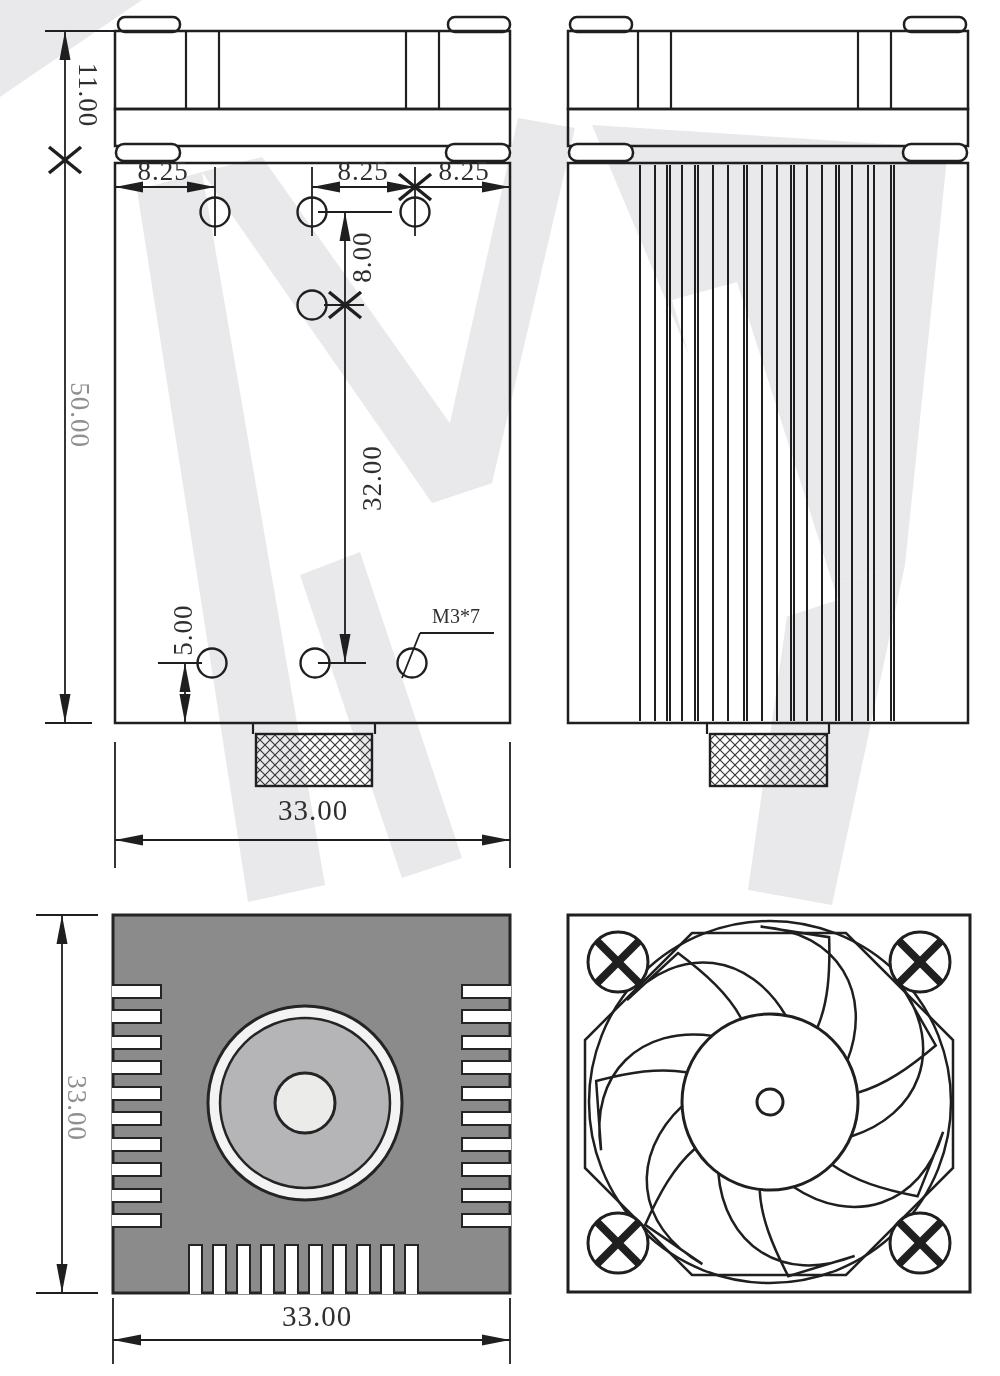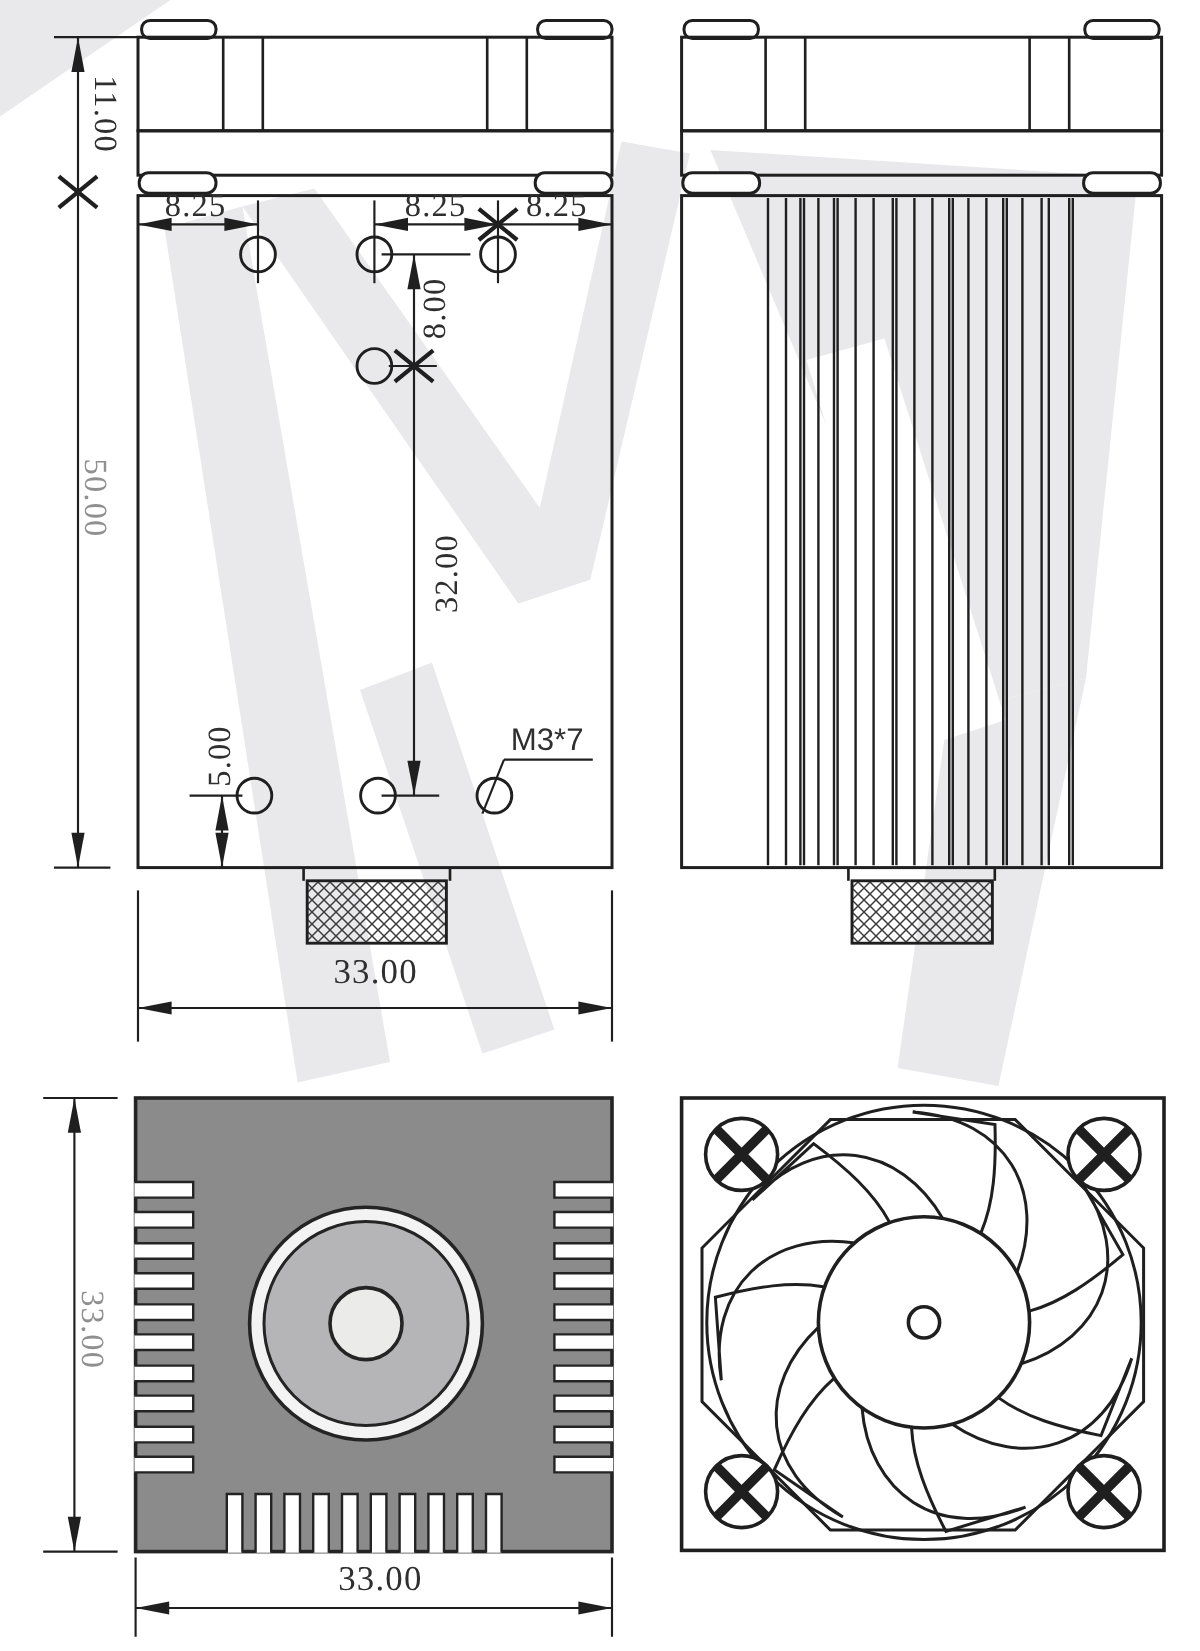--- a/index.html
+++ b/index.html
@@ -5,21 +5,21 @@
   html,body{margin:0;padding:0;background:#ffffff;}
   .canvas{position:relative;width:1000px;height:1376px;background:#ffffff;overflow:hidden;
           font-family:"Liberation Serif", serif;}
   .canvas svg{position:absolute;left:0;top:0;}
   .lbl{position:absolute;width:130px;height:32px;line-height:32px;text-align:center;
        font-size:27px;color:#2f2f2f;letter-spacing:1px;white-space:nowrap;}
   .rot90{transform:rotate(90deg);}
   .rotm90{transform:rotate(-90deg);}
   .gray{color:#8f8f8f;}
   .big{font-size:29px;}
-  .sans{font-family:Liberation Sans, sans-serif;font-size:26px;letter-spacing:0;}
+  .sans{font-family:Liberation Serif, serif;font-size:20px;letter-spacing:0;}
 </style>
 </head>
 <body>
 
 <div class="canvas">
 
 <svg width="1000" height="1376" viewBox="0 0 1000 1376">
   <defs>
     <pattern id="xhatch" width="10" height="10" patternUnits="userSpaceOnUse">
       <path d="M0,10 L10,0 M-2,2 L2,-2 M8,12 L12,8" stroke="#3a3a3a" stroke-width="1.2" fill="none"></path>

